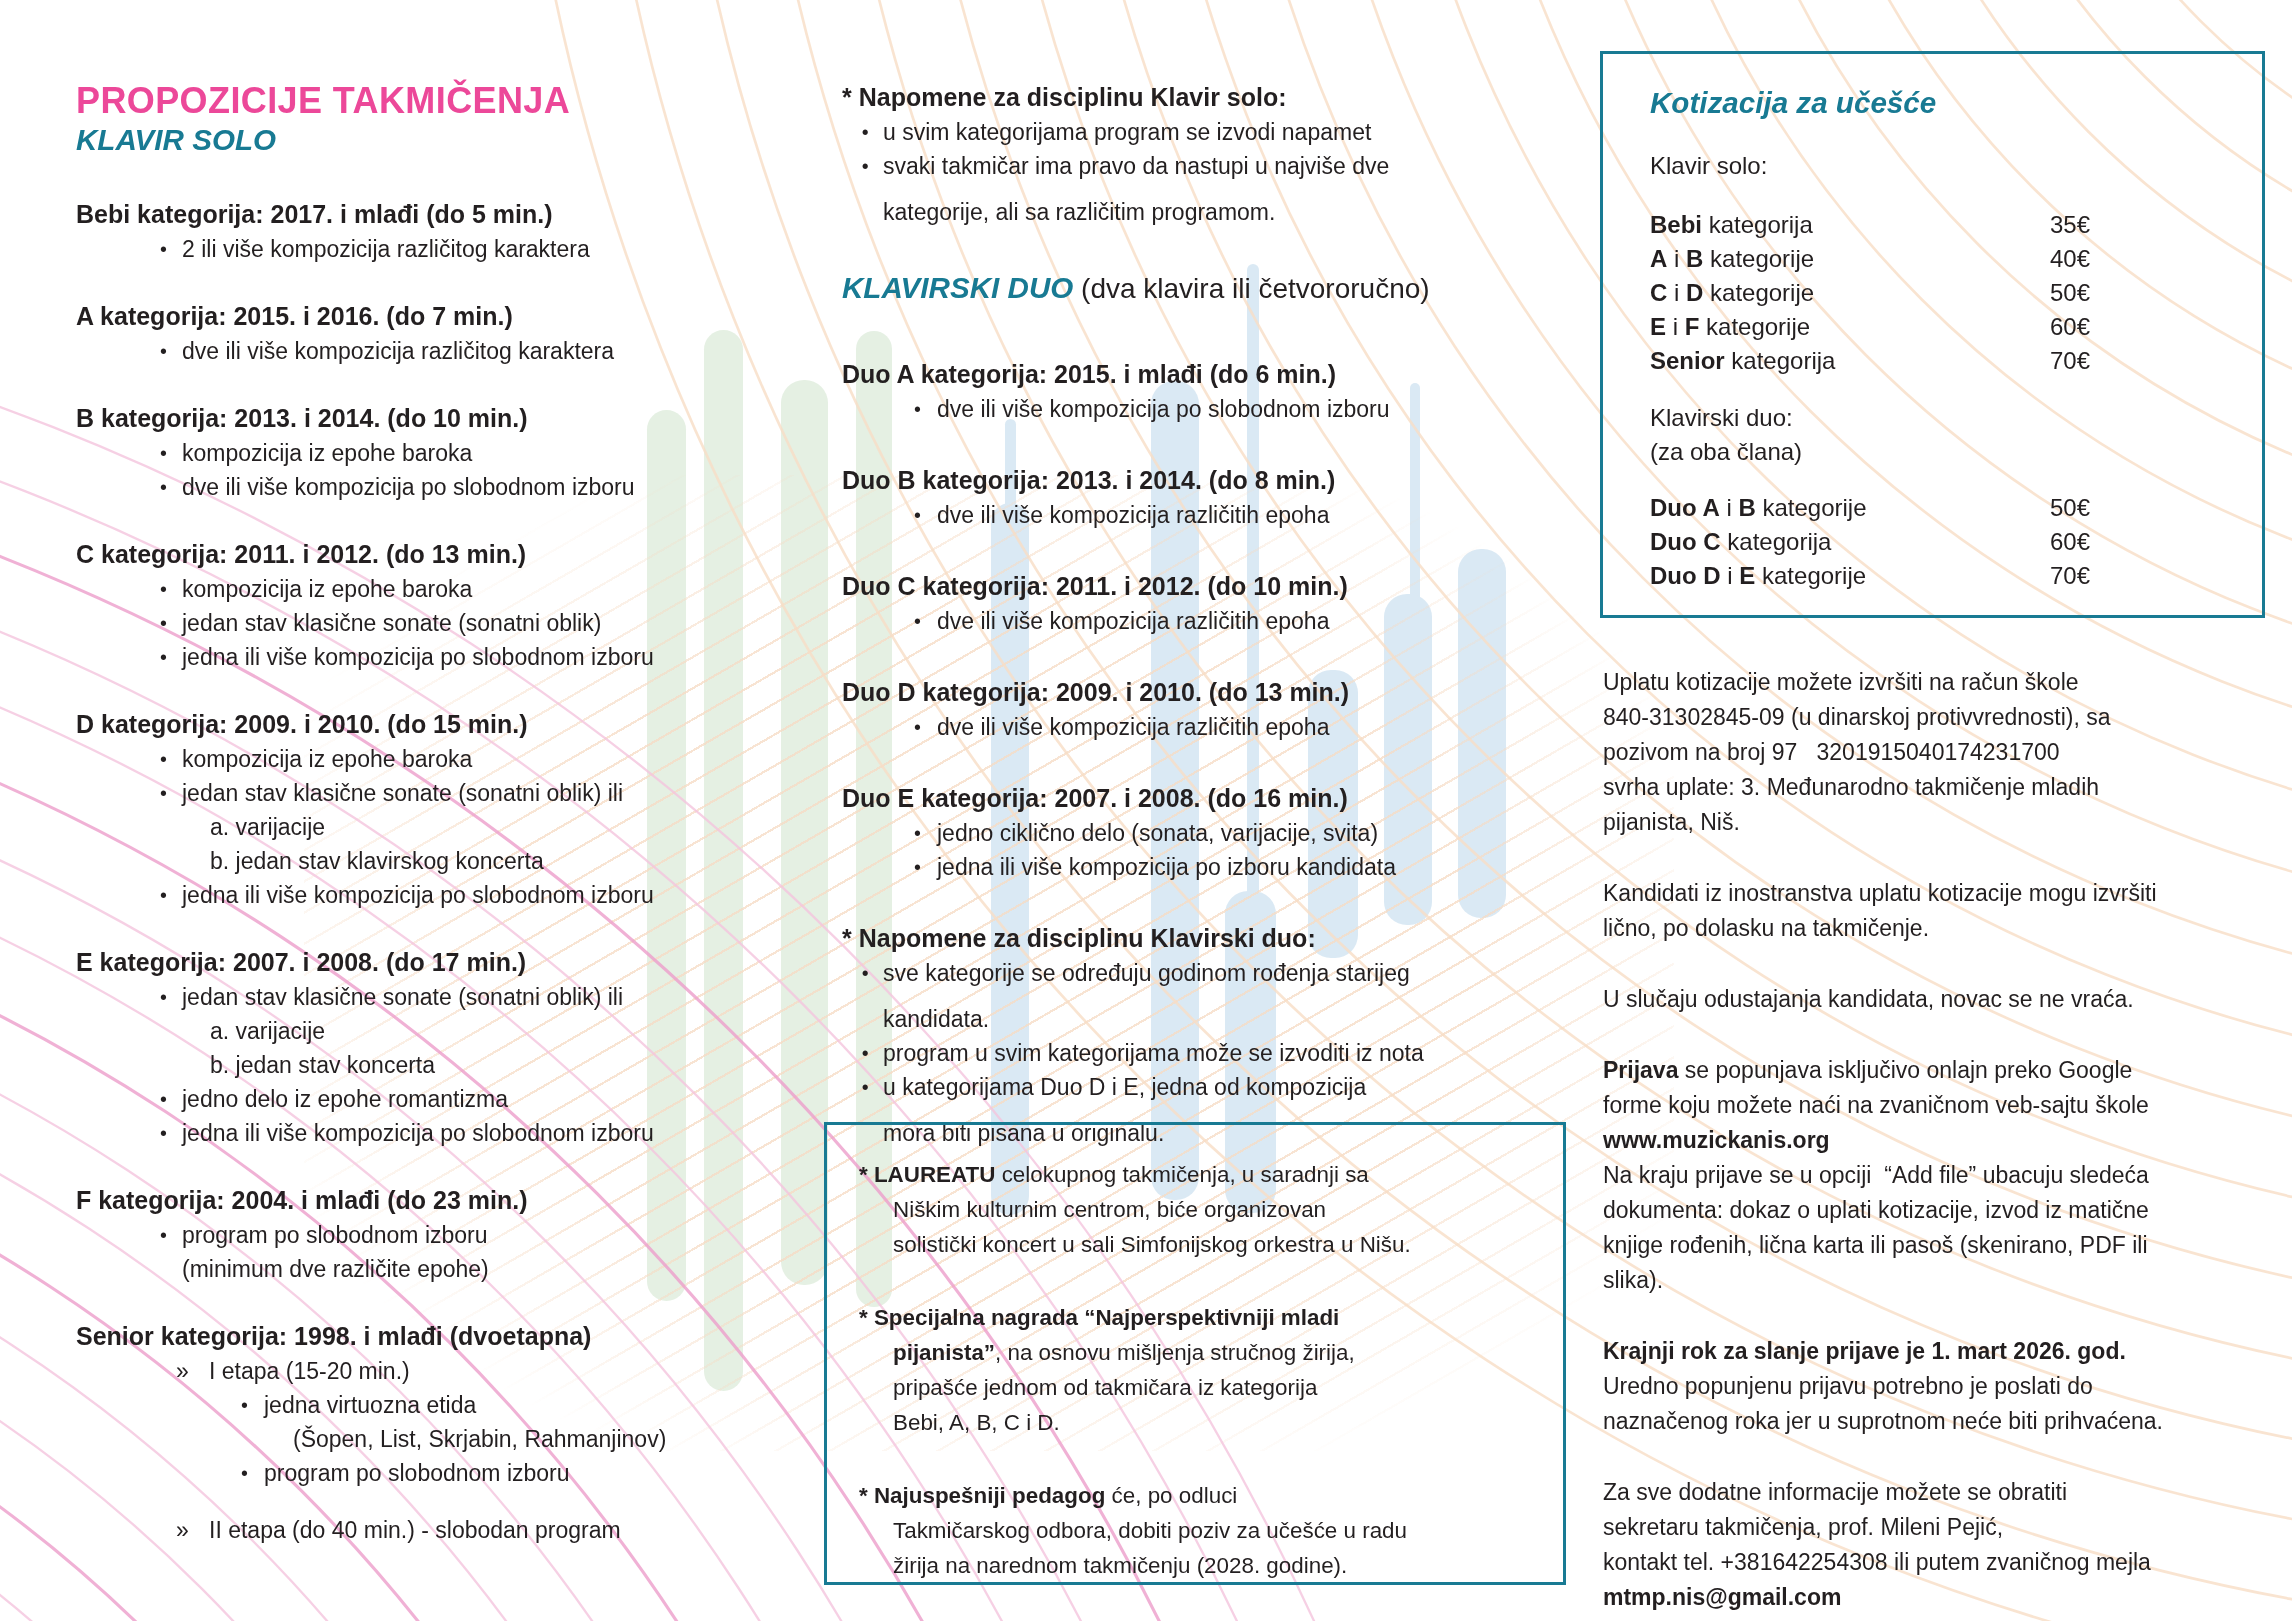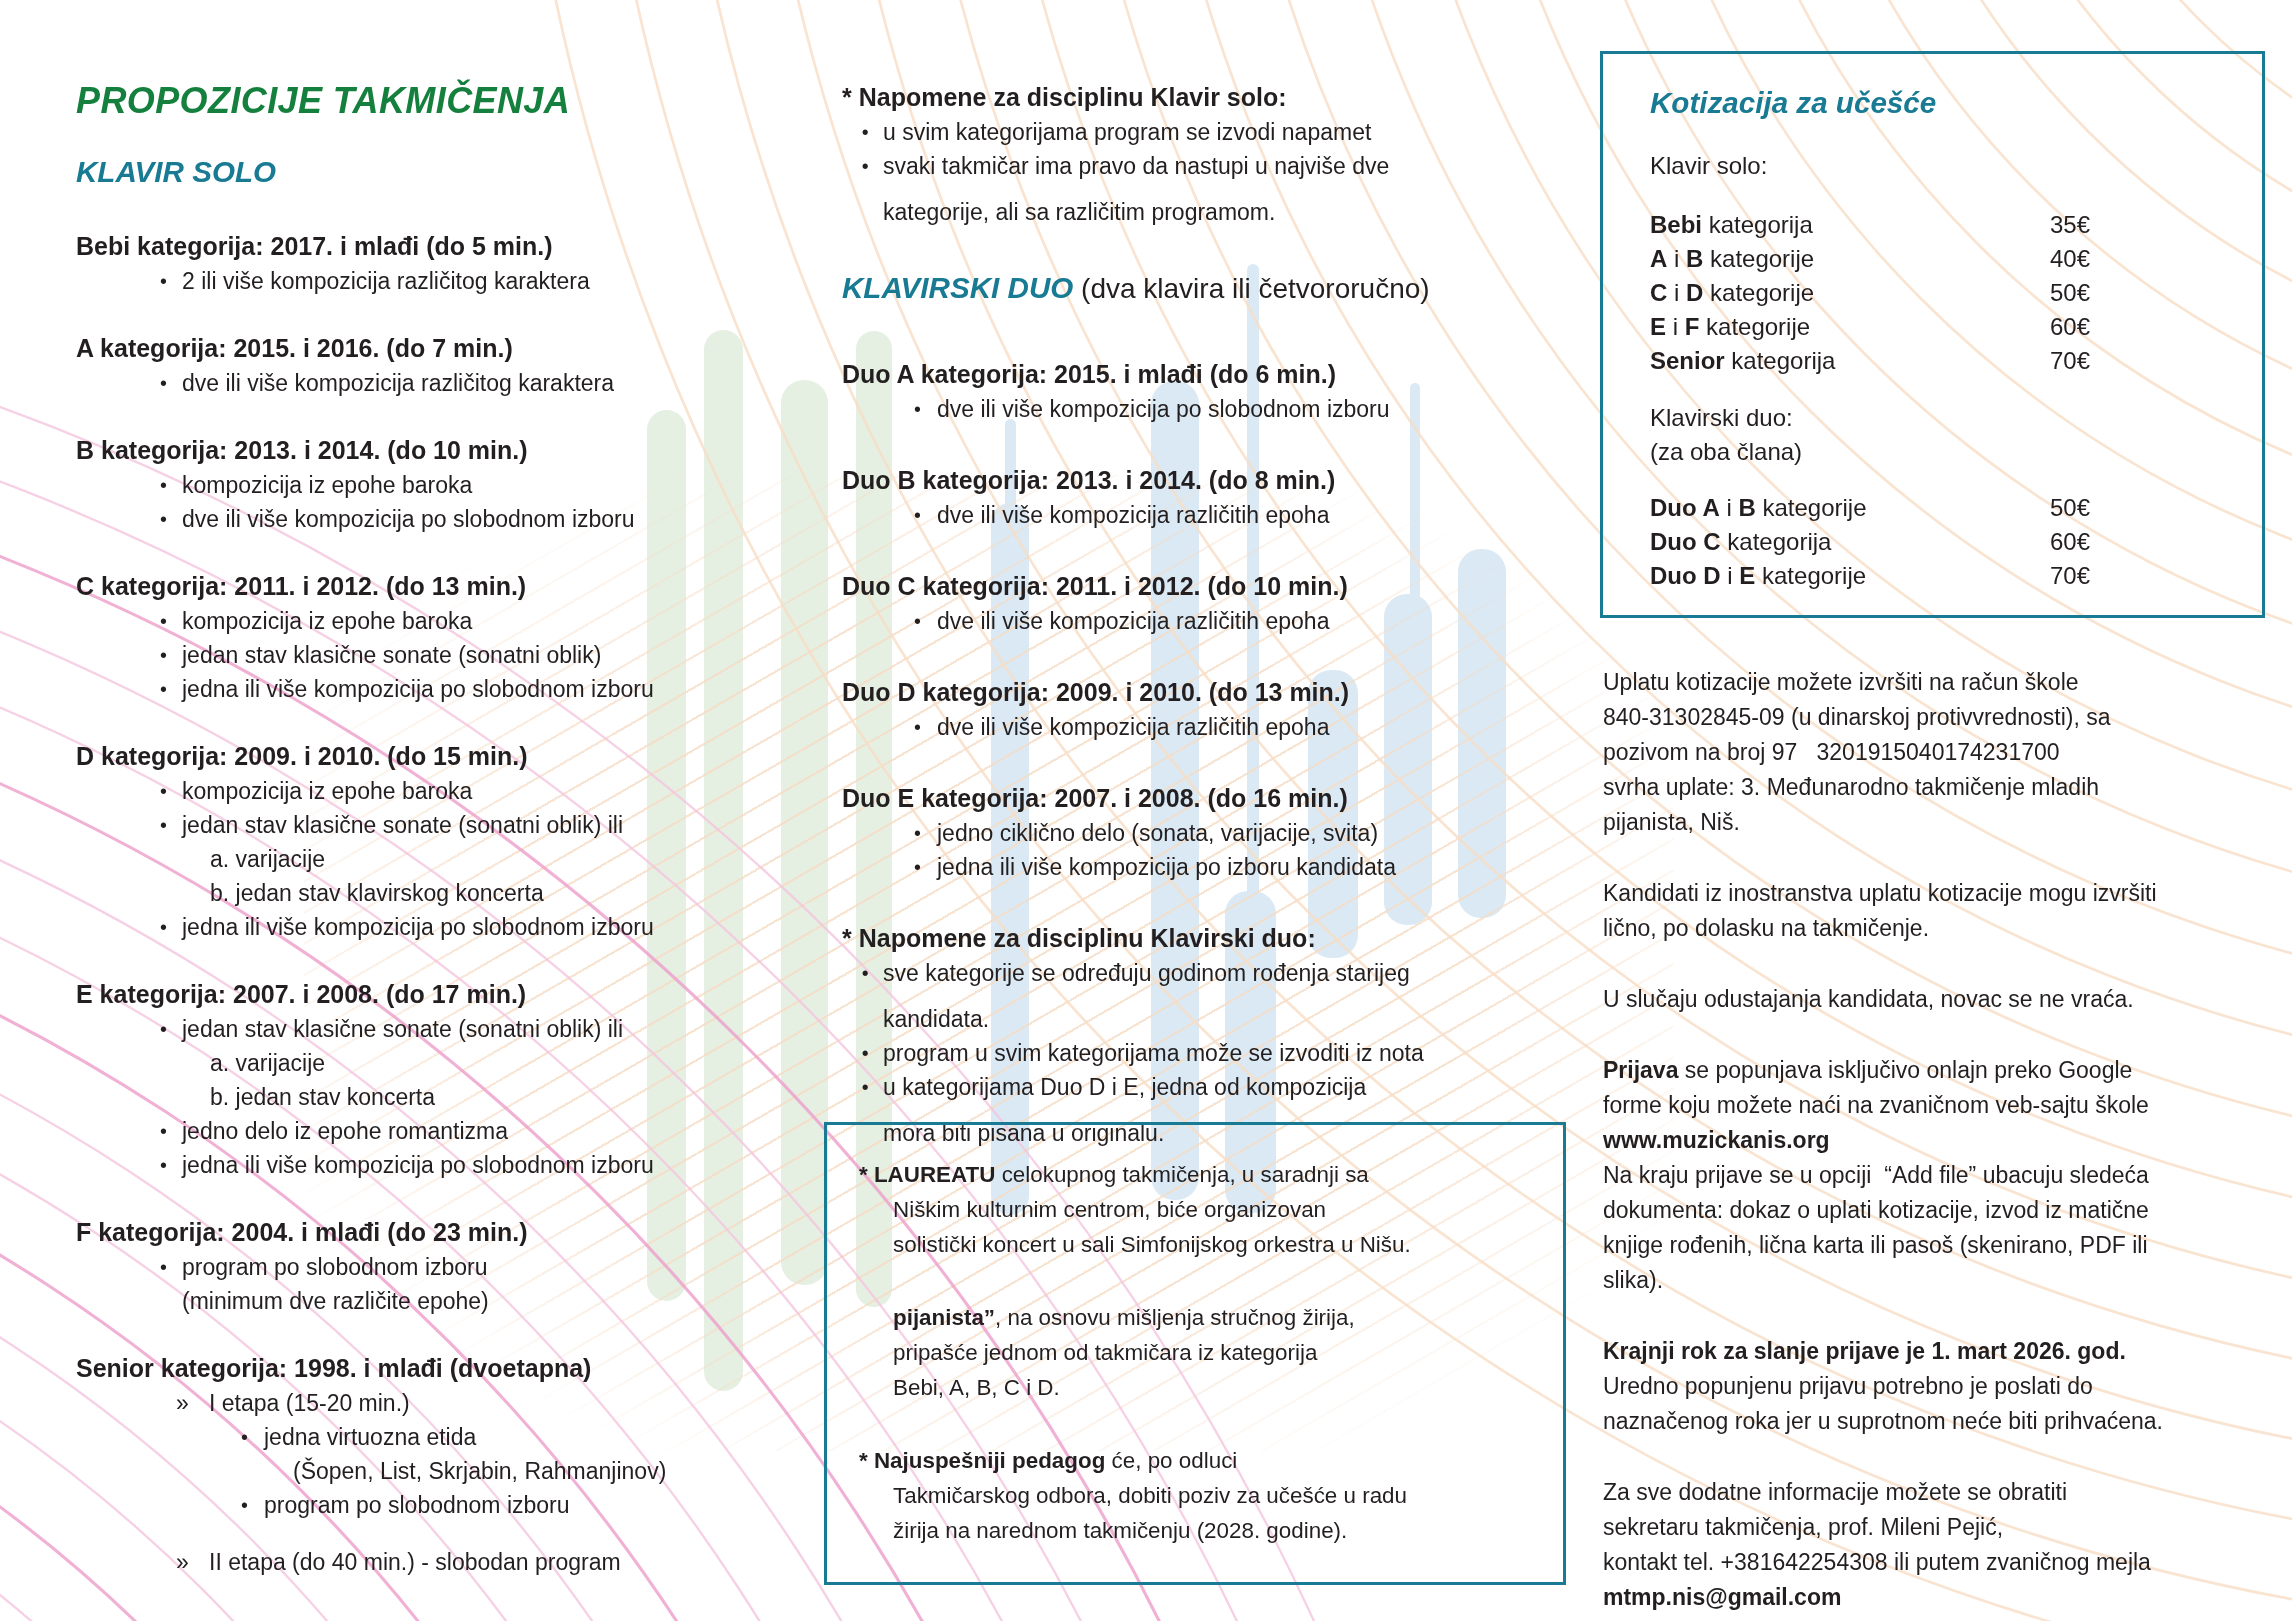--- a/index.html
+++ b/index.html
@@ -14,21 +14,21 @@
   .hatch{position:absolute;left:304px;top:475px;width:1370px;height:976px;z-index:1;
          background:repeating-linear-gradient(150deg, rgba(246,219,196,0.75) 0 2.2px, rgba(255,255,255,0) 2.2px 27px);
          -webkit-mask-image:radial-gradient(ellipse at 50% 50%, #000 50%, transparent 80%);
          mask-image:radial-gradient(ellipse at 50% 50%, #000 50%, transparent 80%);}
   svg.deco{position:absolute;inset:0;z-index:1;}
   
   .col{position:absolute;z-index:2;}
   .col-left{left:76px;top:79px;width:690px;}
   .col-mid{left:842px;top:79px;width:699px;}
   .col-right-text{left:1603px;top:665px;width:694px;}
-  .title{font-size:36px;line-height:43px;font-weight:700;color:#15803d;letter-spacing:0.4px;margin-bottom:32px;font-style:italic;}
+  .title{font-size:36px;line-height:43px;font-weight:700;color:#ec4899;letter-spacing:0.4px;}
   .sec{font-size:29.6px;line-height:36px;font-weight:700;font-style:italic;color:#187a93;margin-bottom:38px;}
   .bh{font-size:25px;font-weight:700;line-height:36px;}
   .blk{margin-bottom:32px;}
   .mblk{margin-bottom:36px;}
   .ln{position:relative;font-size:23px;line-height:34px;white-space:pre-wrap;}
   .b{font-weight:700;}
   .gapline{height:23px;}
   
   .solo .dot{padding-left:106px;}
   .solo .dot::before{content:"•";position:absolute;left:84px;font-size:19.7px;}
@@ -264,20 +264,21 @@
     </div>
   </div>
 
   <div class="award-box">
     <div class="para">
         <div class="ln star"><span class="b ">* </span><span class="b ">LAUREATU</span><span class=""> celokupnog takmičenja, u saradnji sa</span></div>
         <div class="ln "><span class="">Niškim kulturnim centrom, biće organizovan</span></div>
         <div class="ln "><span class="">solistički koncert u sali Simfonijskog orkestra u Nišu.</span></div>
       </div>
     <div class="para">
+        <div class="ln star"><span class="b ">* </span><span class="b ">Specijalna nagrada “Najperspektivniji mladi</span></div>
         <div class="ln "><span class="b ">pijanista”</span><span class="">, na osnovu mišljenja stručnog žirija,</span></div>
         <div class="ln "><span class="">pripašće jednom od takmičara iz kategorija</span></div>
         <div class="ln "><span class="">Bebi, A, B, C i D.</span></div>
       </div>
     <div class="para">
         <div class="ln star"><span class="b ">* </span><span class="b ">Najuspešniji pedagog</span><span class=""> će, po odluci</span></div>
         <div class="ln "><span class="">Takmičarskog odbora, dobiti poziv za učešće u radu</span></div>
         <div class="ln "><span class="">žirija na narednom takmičenju (2028. godine).</span></div>
       </div>
   </div>

